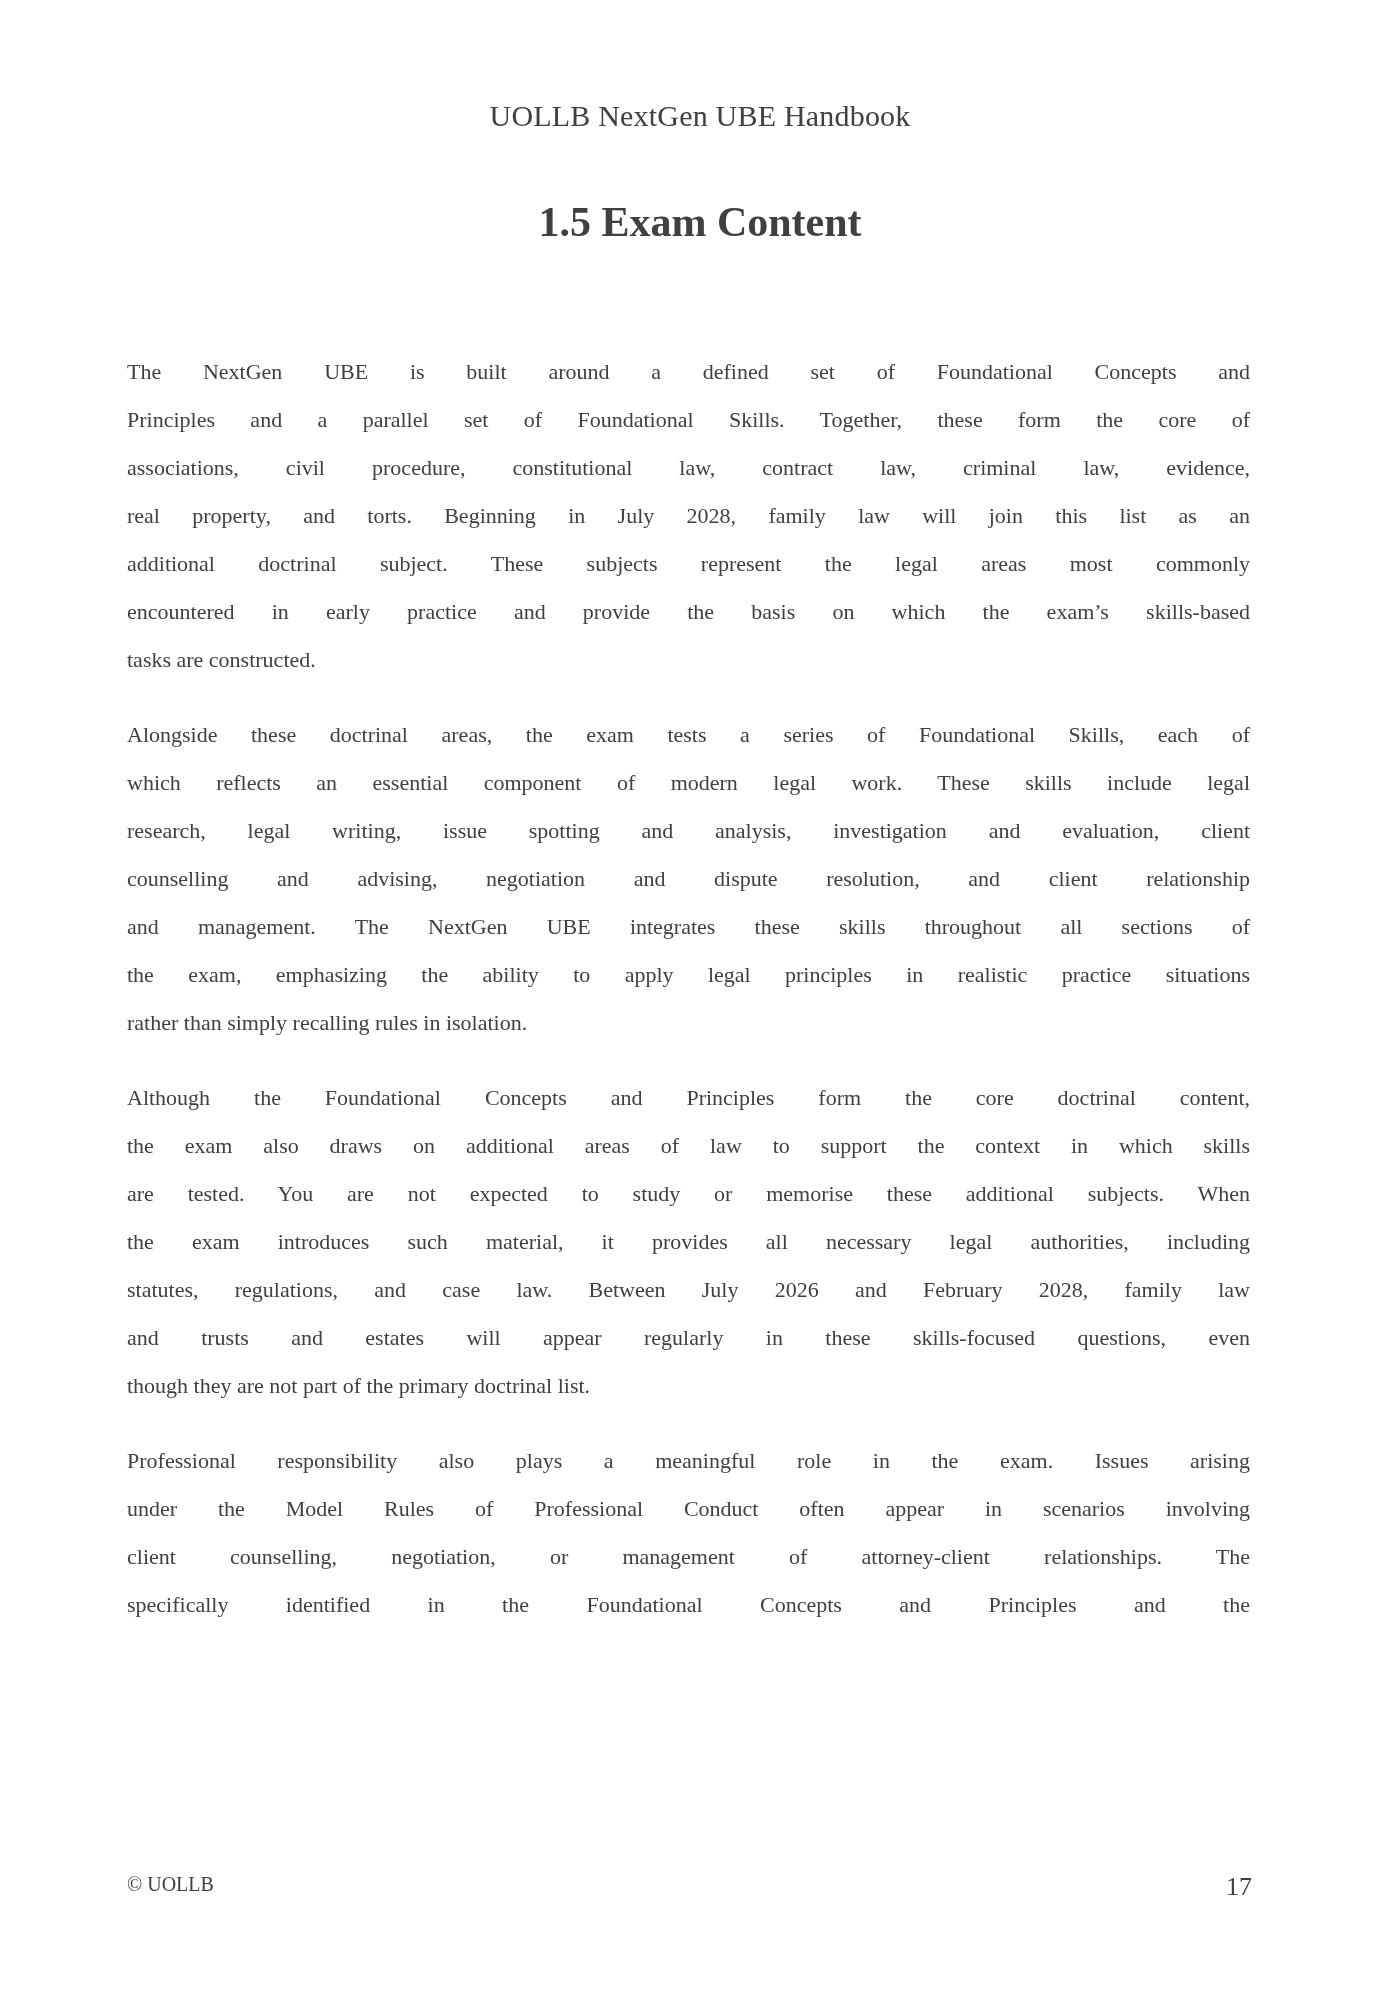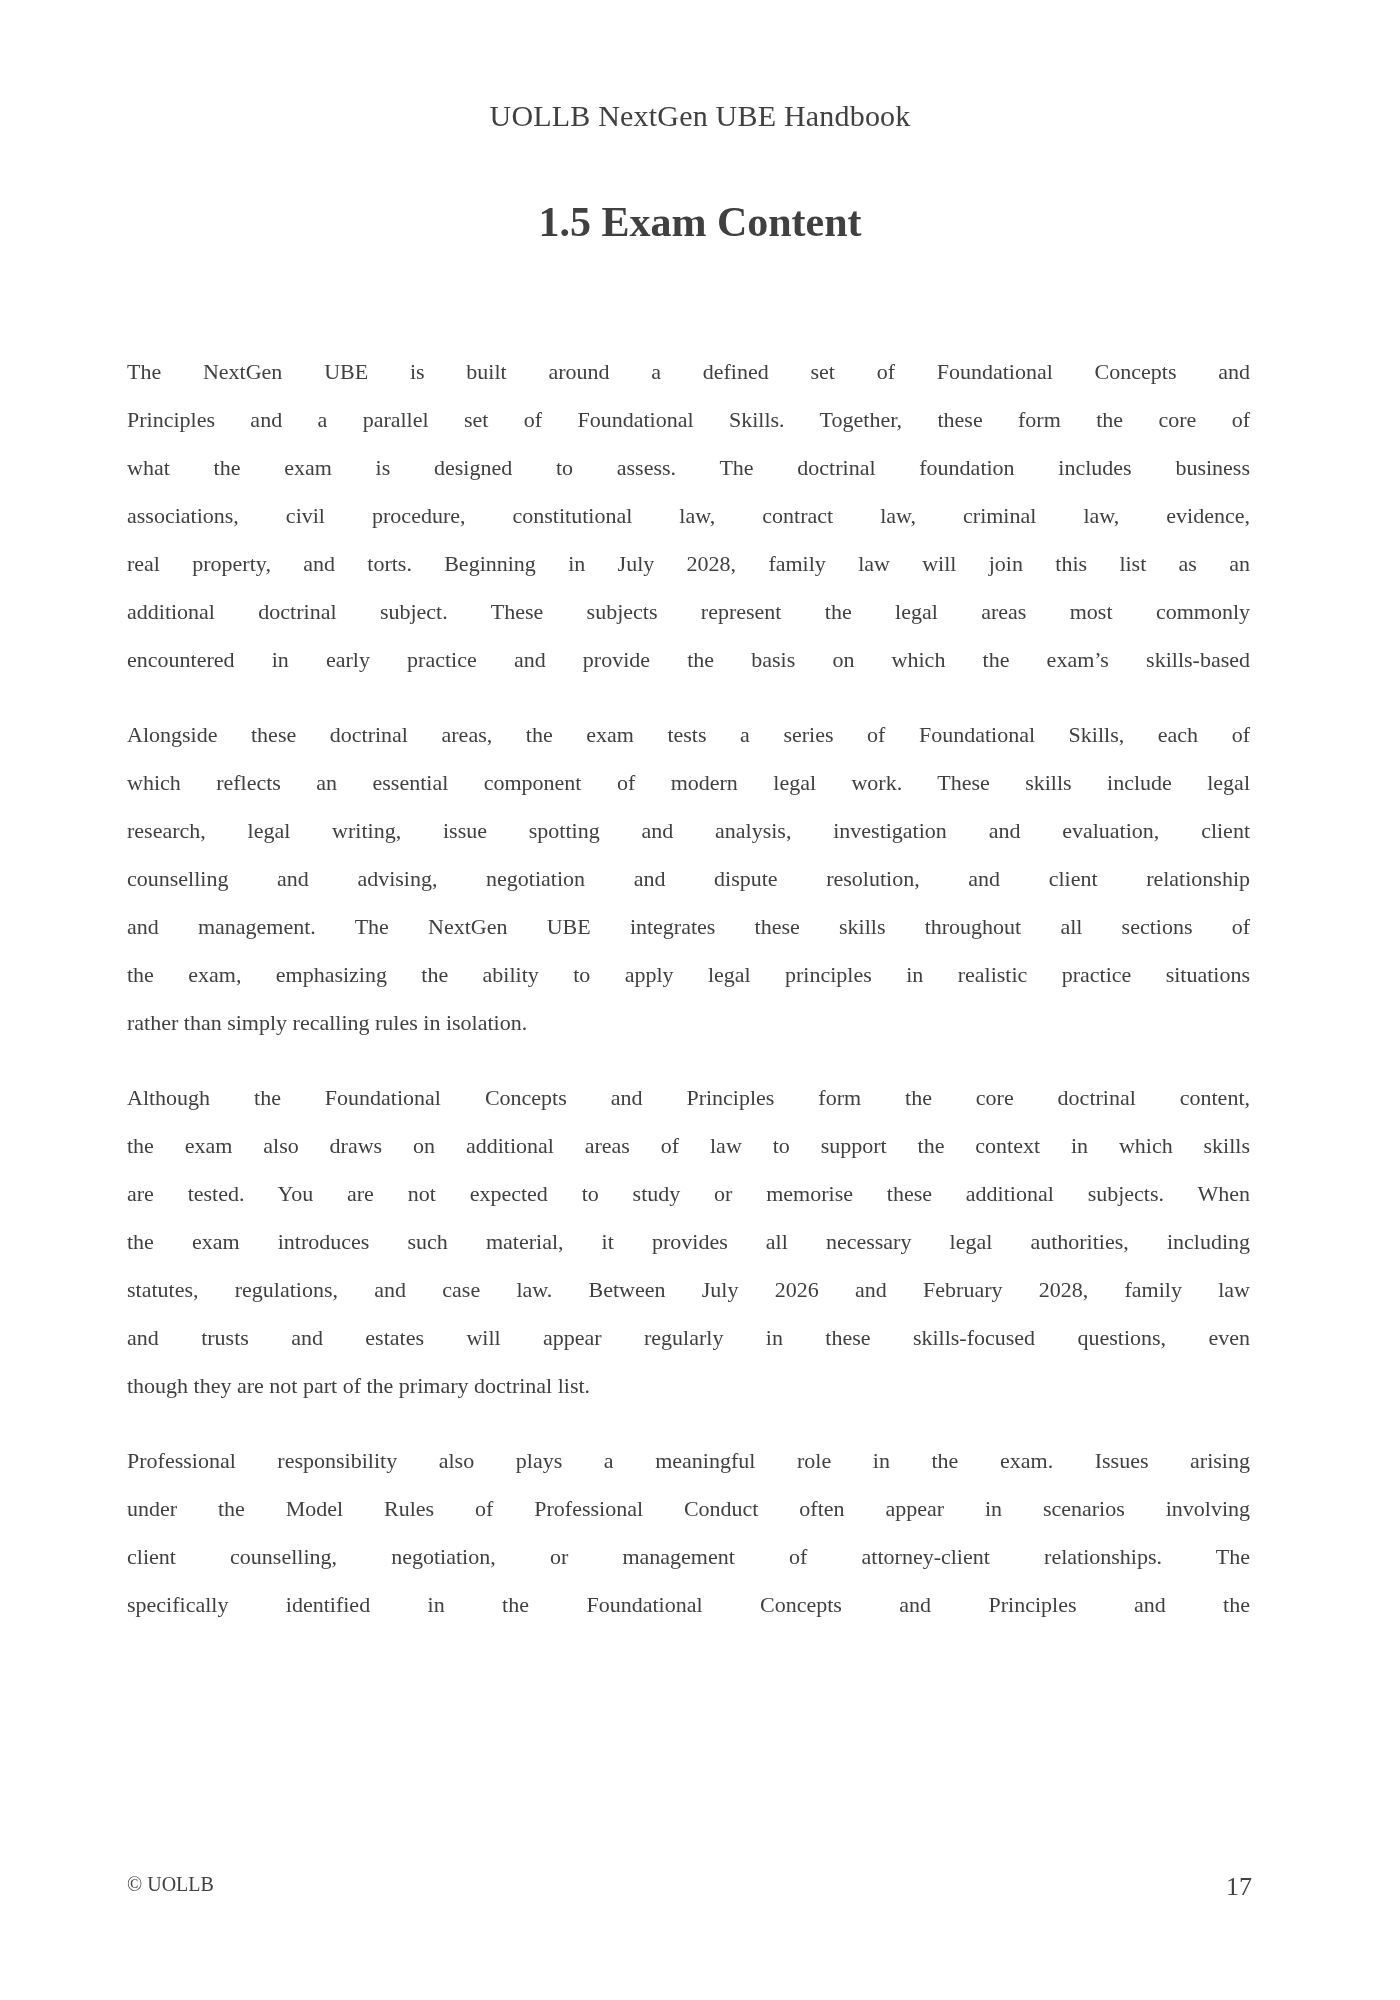--- a/index.html
+++ b/index.html
@@ -78,25 +78,25 @@
 
 <div class="page">
   <div class="running-header">UOLLB NextGen UBE Handbook</div>
 
   <h1 class="doc-title">1.5 Exam Content</h1>
 
   <main class="doc-body">
       <div class="para">
         <div class="line">The NextGen UBE is built around a defined set of Foundational Concepts and</div>
         <div class="line">Principles and a parallel set of Foundational Skills. Together, these form the core of</div>
-        <div class="line">what the exam is designed to assess. The doctrinal foundation includes business</div>
         <div class="line">associations, civil procedure, constitutional law, contract law, criminal law, evidence,</div>
         <div class="line">real property, and torts. Beginning in July 2028, family law will join this list as an</div>
         <div class="line">additional doctrinal subject. These subjects represent the legal areas most commonly</div>
         <div class="line">encountered in early practice and provide the basis on which the exam’s skills-based</div>
+        <div class="line last">tasks are constructed.</div>
       </div>
       <div class="para">
         <div class="line">Alongside these doctrinal areas, the exam tests a series of Foundational Skills, each of</div>
         <div class="line">which reflects an essential component of modern legal work. These skills include legal</div>
         <div class="line">research, legal writing, issue spotting and analysis, investigation and evaluation, client</div>
         <div class="line">counselling and advising, negotiation and dispute resolution, and client relationship</div>
         <div class="line">and management. The NextGen UBE integrates these skills throughout all sections of</div>
         <div class="line">the exam, emphasizing the ability to apply legal principles in realistic practice situations</div>
         <div class="line last">rather than simply recalling rules in isolation.</div>
       </div>

